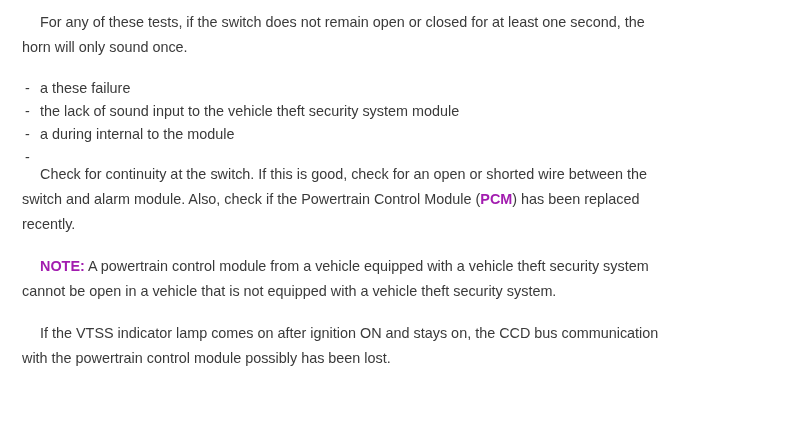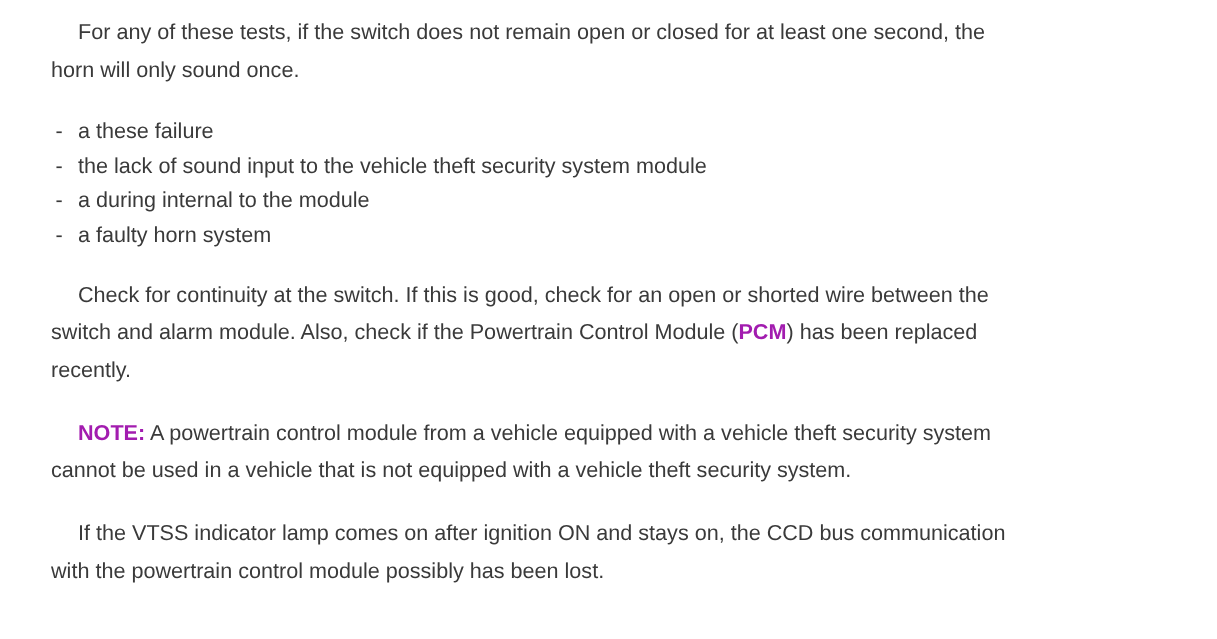--- a/index.html
+++ b/index.html
@@ -12,21 +12,21 @@
     background: #ffffff;
     font-family: "Liberation Sans", sans-serif;
     color: #333333;
     overflow: hidden;
   }
   .page {
     position: relative;
     width: 736px;
     height: 426px;
     box-sizing: border-box;
-    padding: 10px 0 0 12px;
+    padding: 10px 0 0 0;
   }
   .content {
     width: 640px;
     margin-left: 22px;
     font-size: 14.4px;
     line-height: 25px;
     color: #3a3a3a;
   }
   p {
     margin: 0 0 17px 0;
@@ -84,29 +84,28 @@
       <li>
         <span class="dash">-</span>
         <span>the lack of sound input to the vehicle theft security system module</span>
       </li>
       <li>
         <span class="dash">-</span>
         <span>a during internal to the module</span>
       </li>
       <li>
         <span class="dash">-</span>
-        <span>a faulty horn system</span>
       </li>
     </ul>
 
     <p class="indented">
       <span>Check for continuity at the switch. If this is good, check for an open or shorted wire between the switch and alarm module. Also, check if the Powertrain Control Module (</span><strong>PCM</strong><span>) has been replaced recently.</span>
     </p>
 
     <p class="indented">
-      <strong class="note-label">NOTE:</strong><span> A powertrain control module from a vehicle equipped with a vehicle theft security system cannot be used in a vehicle that is not equipped with a vehicle theft security system.</span>
+      <strong class="note-label">NOTE:</strong><span> A powertrain control module from a vehicle equipped with a vehicle theft security system cannot be open in a vehicle that is not equipped with a vehicle theft security system.</span>
     </p>
 
     <p class="indented">If the VTSS indicator lamp comes on after ignition ON and stays on, the CCD bus communication with the powertrain control module possibly has been lost.</p>
 
   </div>
   <div class="scroll-gutter"></div>
 </div>
 
 </body></html>

